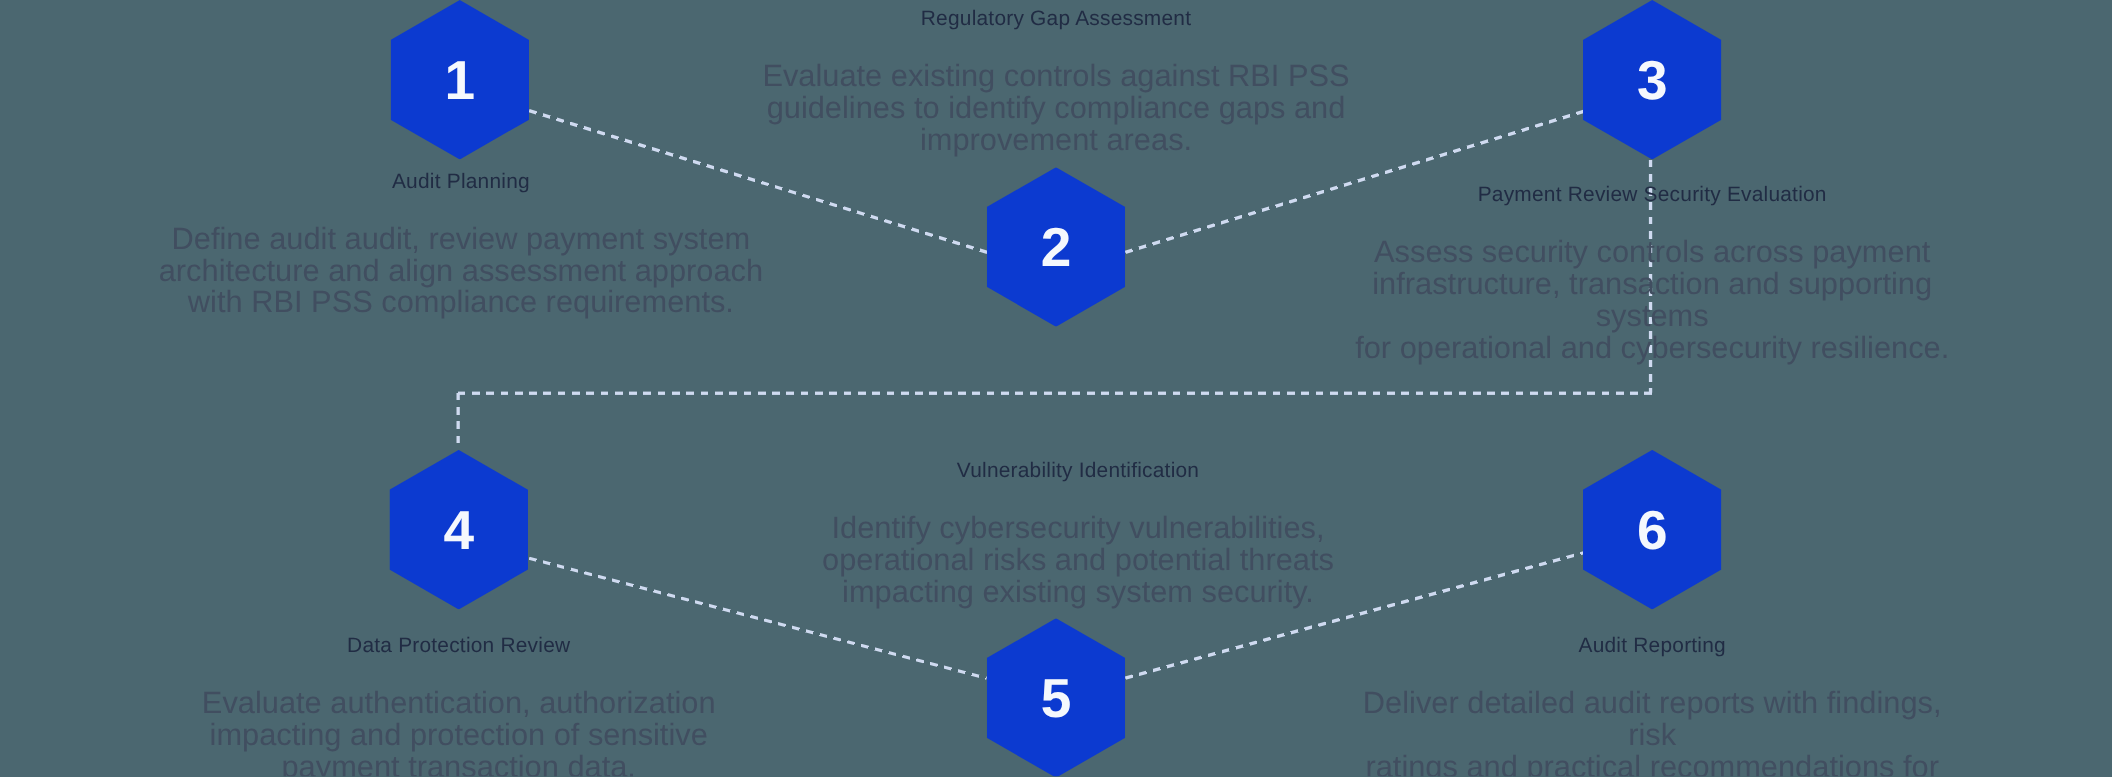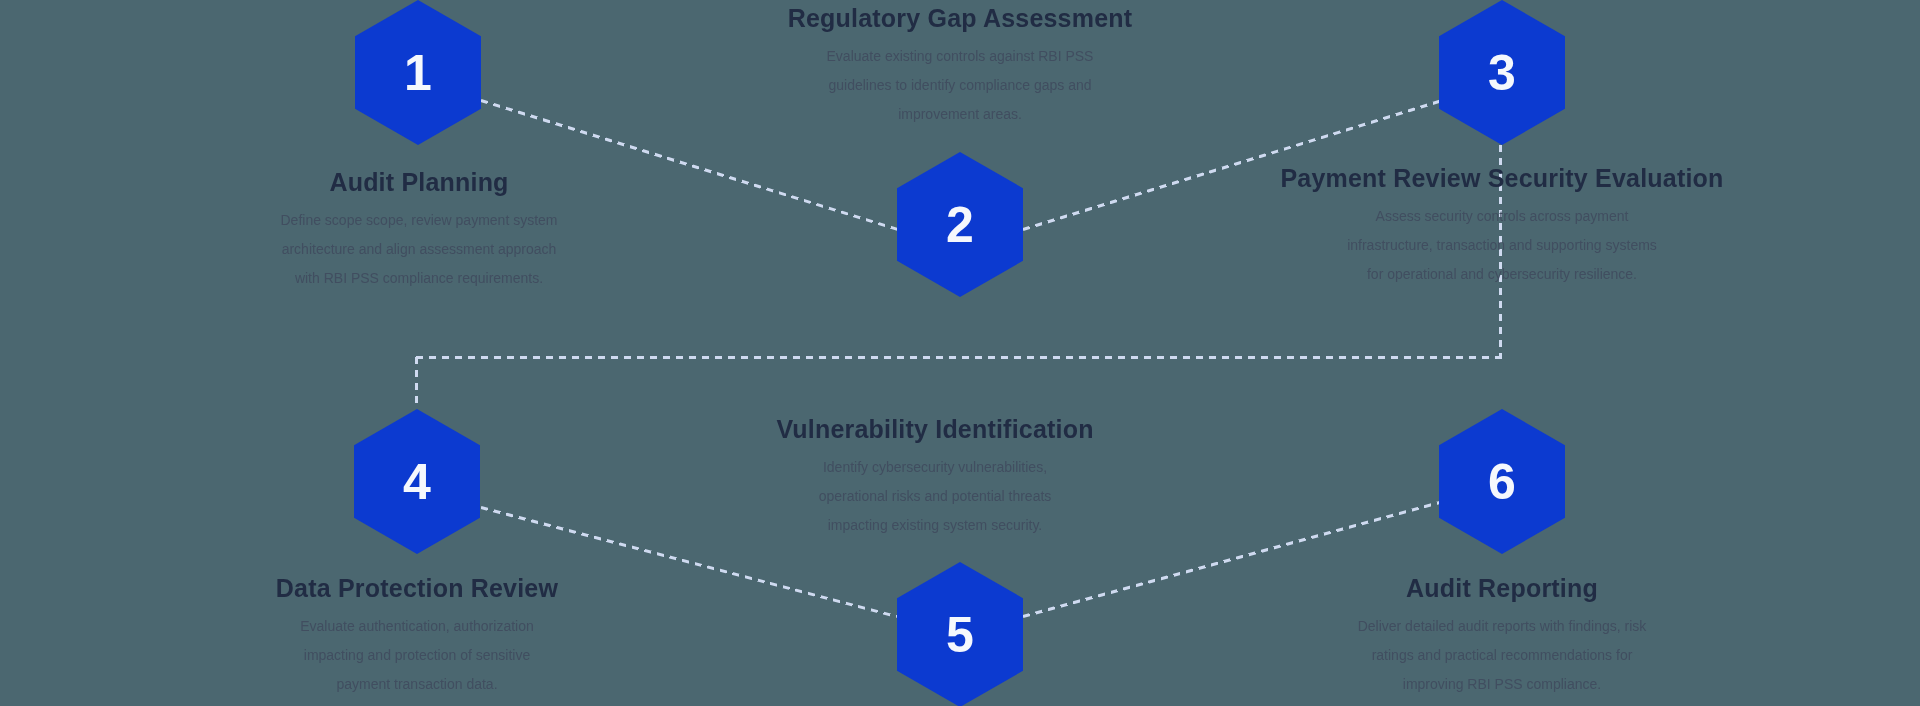--- a/index.html
+++ b/index.html
@@ -46,29 +46,29 @@
 
   
   .tb {
     position: absolute;
     width: 560px;
     text-align: center;
     z-index: 2;
   }
   .tb .title {
     color: var(--title);
-    font-size: 25px;
-    font-weight: 700;
+    font-size: 19px;
+    font-weight: 400;
     line-height: 32px;
     letter-spacing: 0.2px;
   }
   .tb .desc {
-    margin-top: 8px;
+    margin-top: 20px;
     color: var(--body);
-    font-size: 14px;
+    font-size: 28px;
     line-height: 29px;
     white-space: pre-line;
   }
 
   
   .conn { position: absolute; z-index: 1; }
   .dash-h {
     height: 3px;
     background-image: repeating-linear-gradient(90deg, var(--connector) 0 7px, transparent 7px 13px);
   }
@@ -103,23 +103,23 @@
   <div class="hex" style="left:354px;top:409px;">
     <span class="num">4</span>
   </div>
   <div class="hex" style="left:897px;top:562px;">
     <span class="num">5</span>
   </div>
   <div class="hex" style="left:1439px;top:409px;">
     <span class="num">6</span>
   </div>
 
-  <div class="tb" style="left:139px;top:166px;">
+  <div class="tb" style="left:139px;top:150px;">
     <div class="title">Audit Planning</div>
-    <div class="desc">Define scope scope, review payment system
+    <div class="desc">Define audit audit, review payment system
 architecture and align assessment approach
 with RBI PSS compliance requirements.</div>
   </div>
 
   <div class="tb" style="left:680px;top:2px;">
     <div class="title">Regulatory Gap Assessment</div>
     <div class="desc">Evaluate existing controls against RBI PSS
 guidelines to identify compliance gaps and
 improvement areas.</div>
   </div>
@@ -131,21 +131,21 @@
 for operational and cybersecurity resilience.</div>
   </div>
 
   <div class="tb" style="left:137px;top:572px;">
     <div class="title">Data Protection Review</div>
     <div class="desc">Evaluate authentication, authorization
 impacting and protection of sensitive
 payment transaction data.</div>
   </div>
 
-  <div class="tb" style="left:655px;top:413px;">
+  <div class="tb" style="left:700px;top:413px;">
     <div class="title">Vulnerability Identification</div>
     <div class="desc">Identify cybersecurity vulnerabilities,
 operational risks and potential threats
 impacting existing system security.</div>
   </div>
 
   <div class="tb" style="left:1222px;top:572px;">
     <div class="title">Audit Reporting</div>
     <div class="desc">Deliver detailed audit reports with findings, risk
 ratings and practical recommendations for

